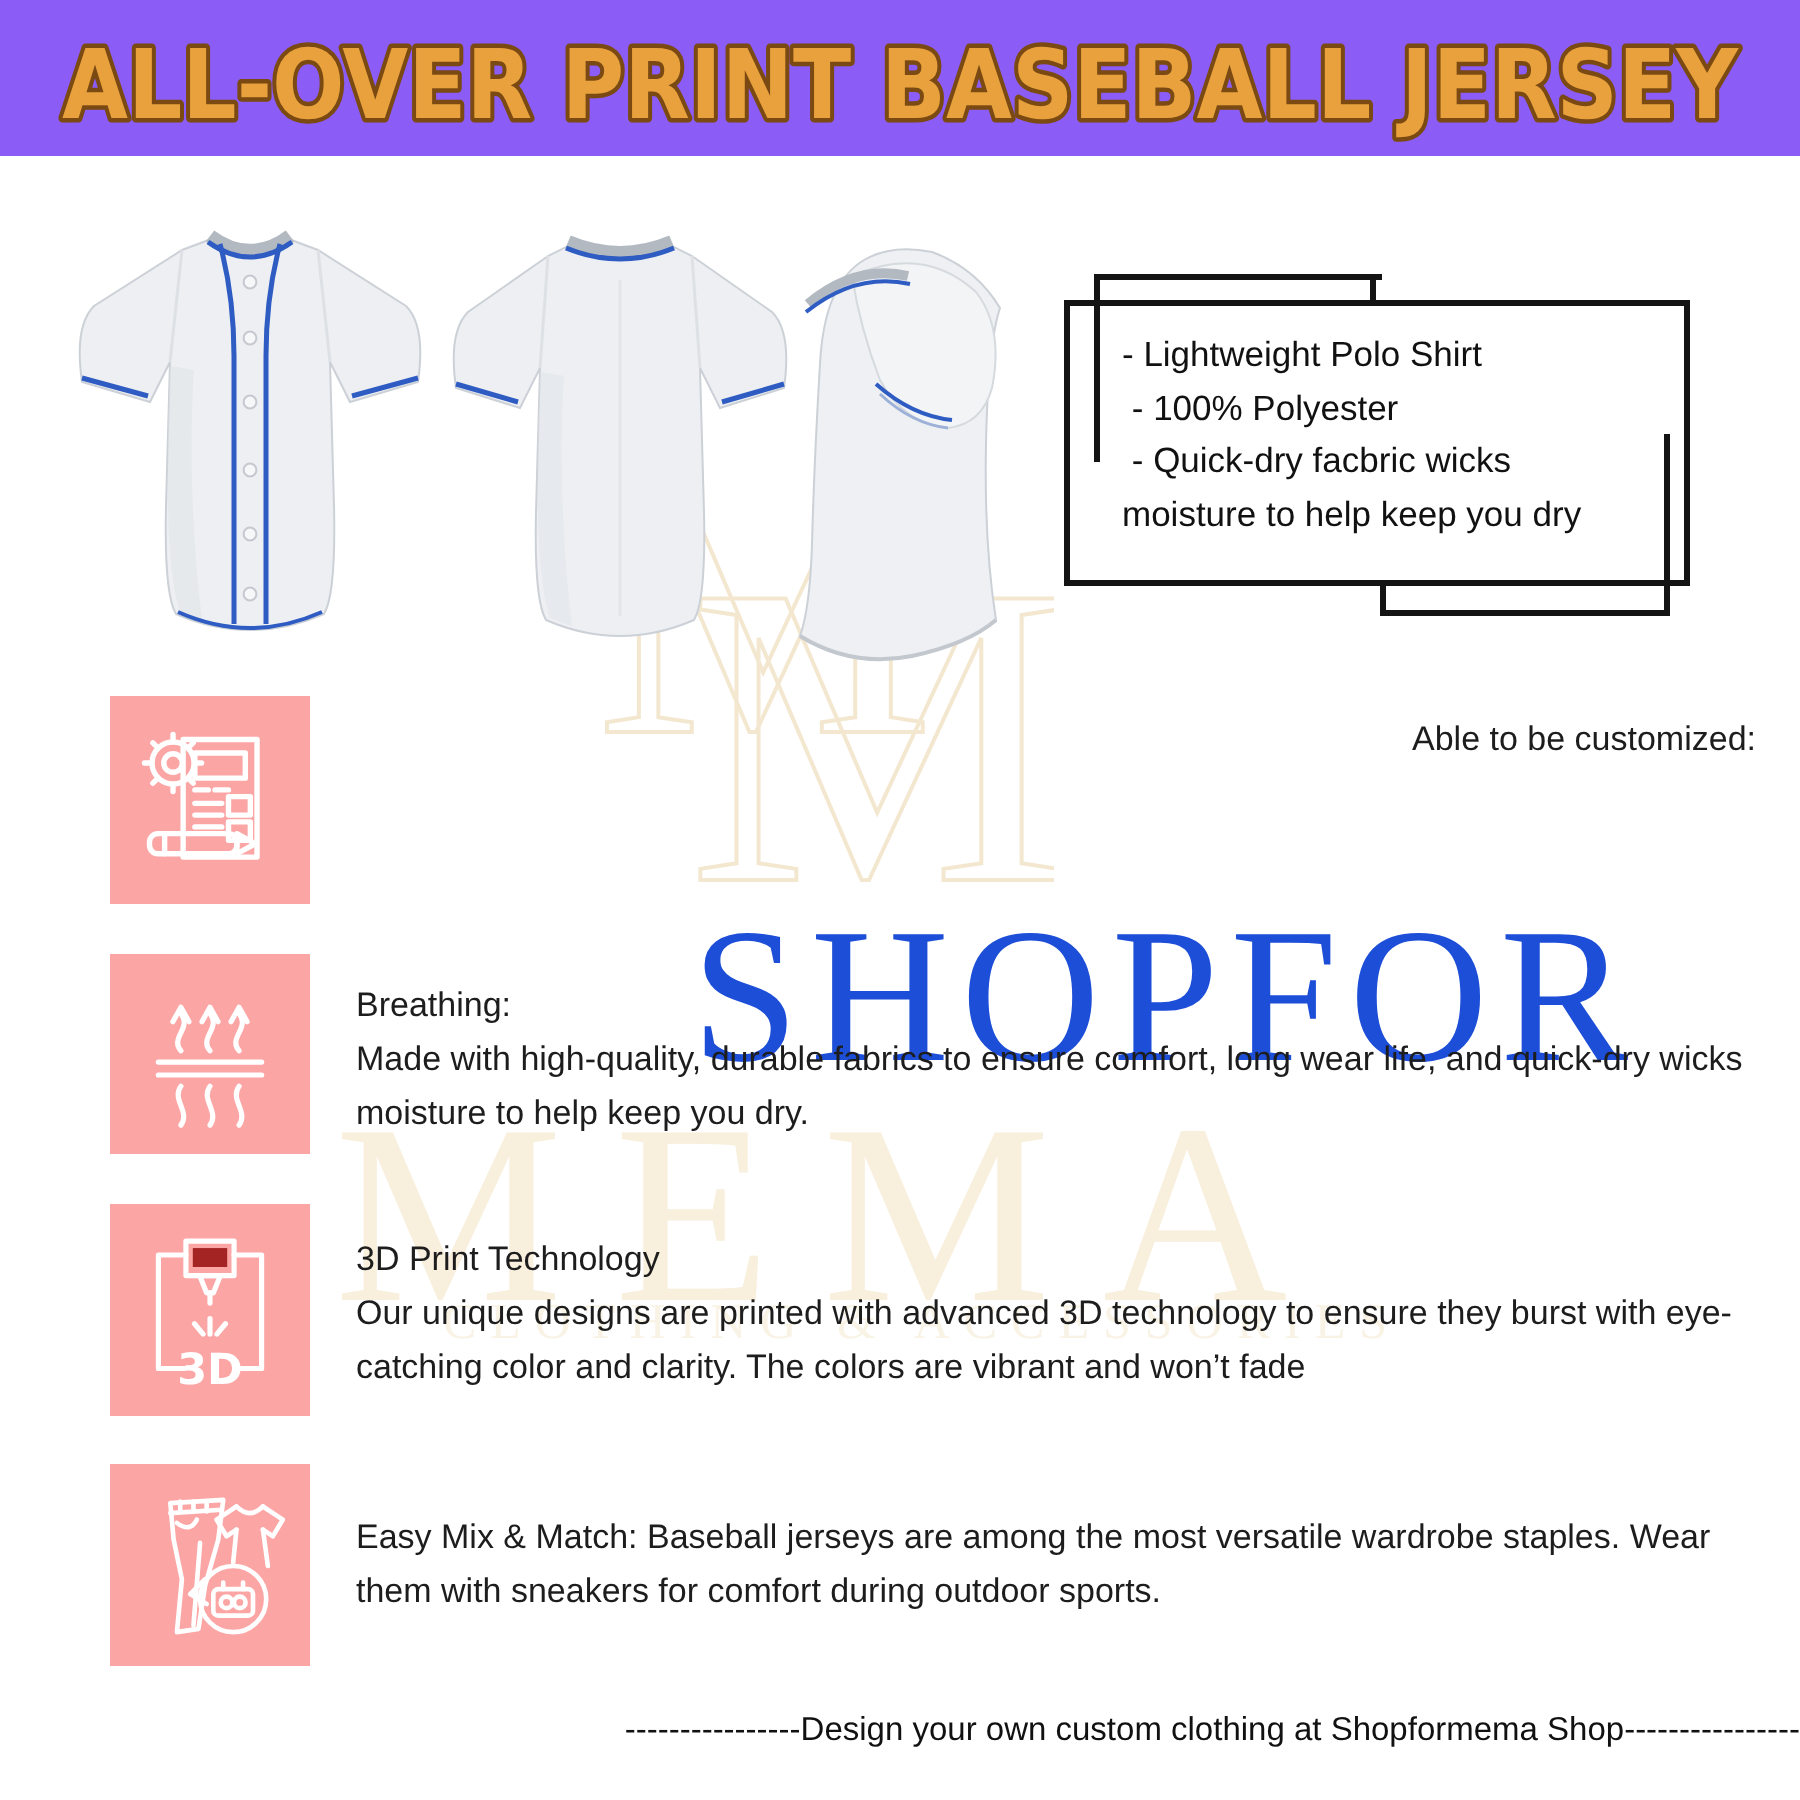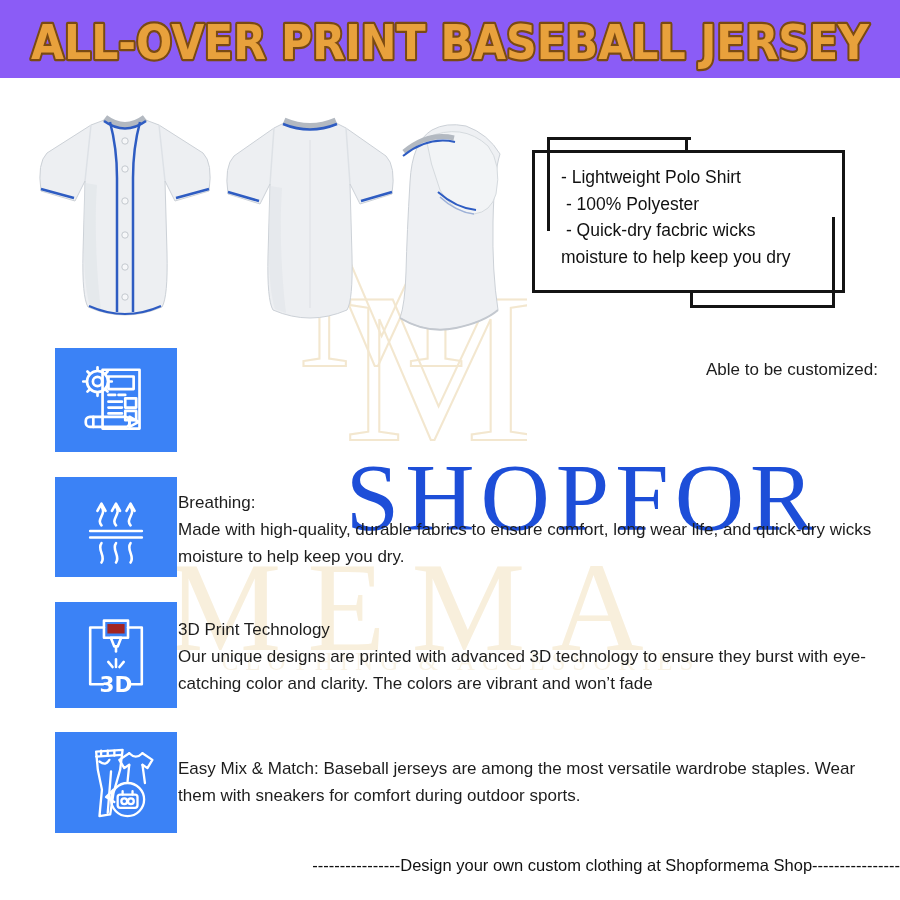--- a/index.html
+++ b/index.html
@@ -25,21 +25,21 @@
   
   .spec-box{position:absolute;left:532px;top:150px;width:313px;height:143px;border:3px solid #141414;background:#ffffff;z-index:2;box-sizing:border-box;padding:11px 6px 0 26px;}
   .spec-line{font-size:17.5px;line-height:26.6px;color:#111111;white-space:pre-wrap;}
   .deco{position:absolute;z-index:3;}
   .deco-tl{left:547px;top:137px;width:141px;height:91px;border-top:3px solid #141414;border-left:3px solid #141414;}
   .deco-tl-stub{left:685px;top:140px;width:0;height:10px;border-left:3px solid #141414;}
   .deco-br{left:690px;top:217px;width:142px;height:88px;border-right:3px solid #141414;border-bottom:3px solid #141414;}
   .deco-br-stub{left:690px;top:293px;width:0;height:12px;border-left:3px solid #141414;}
 
   
-  .icon-box{position:absolute;left:55px;width:122px;background:#3b82f6;z-index:2;display:flex;align-items:center;justify-content:center;}
+  .icon-box{position:absolute;left:55px;width:100px;background:#fca5a5;z-index:2;display:flex;align-items:center;justify-content:center;}
   .icon-box svg{display:block;}
   .feature-text{position:absolute;left:178px;width:700px;z-index:2;font-size:17px;line-height:27px;color:#1d1d1d;}
   .ft-title{white-space:pre-wrap;}
   .ib-1{top:348px;height:104px;}
   .ib-2{top:477px;height:100px;}
   .ib-3{top:602px;height:106px;}
   .ib-4{top:732px;height:101px;}
   .ftx-1{top:356px;text-align:right;}
   .ftx-2{top:489px;}
   .ftx-3{top:616px;}

